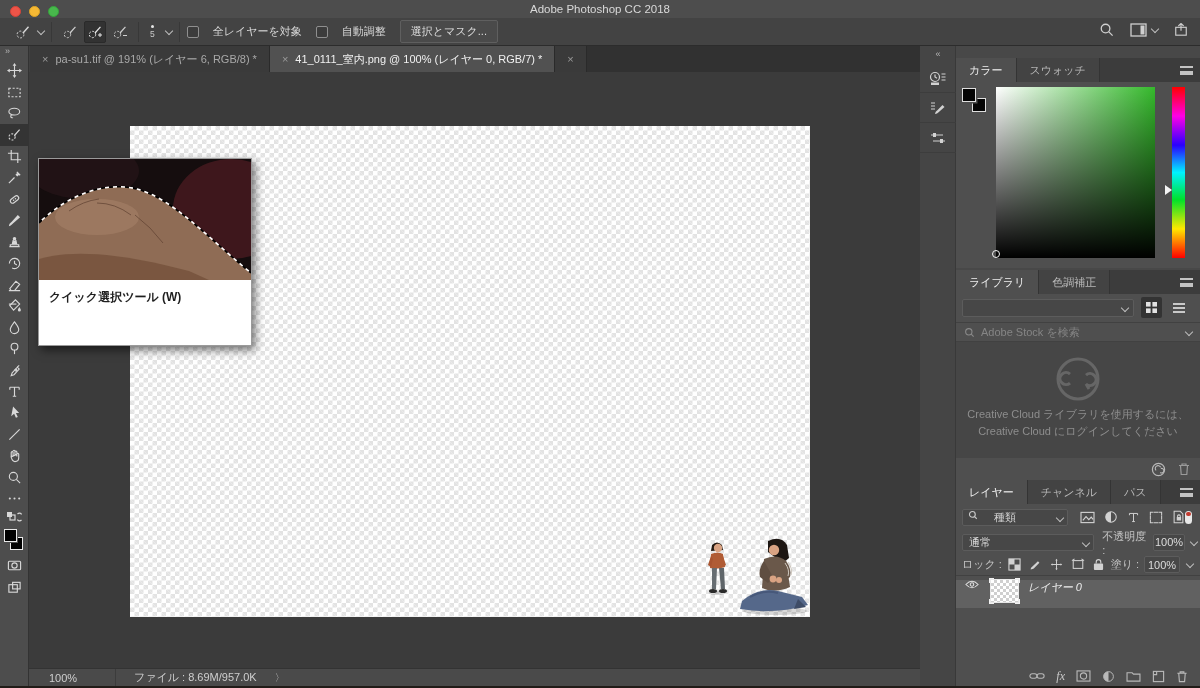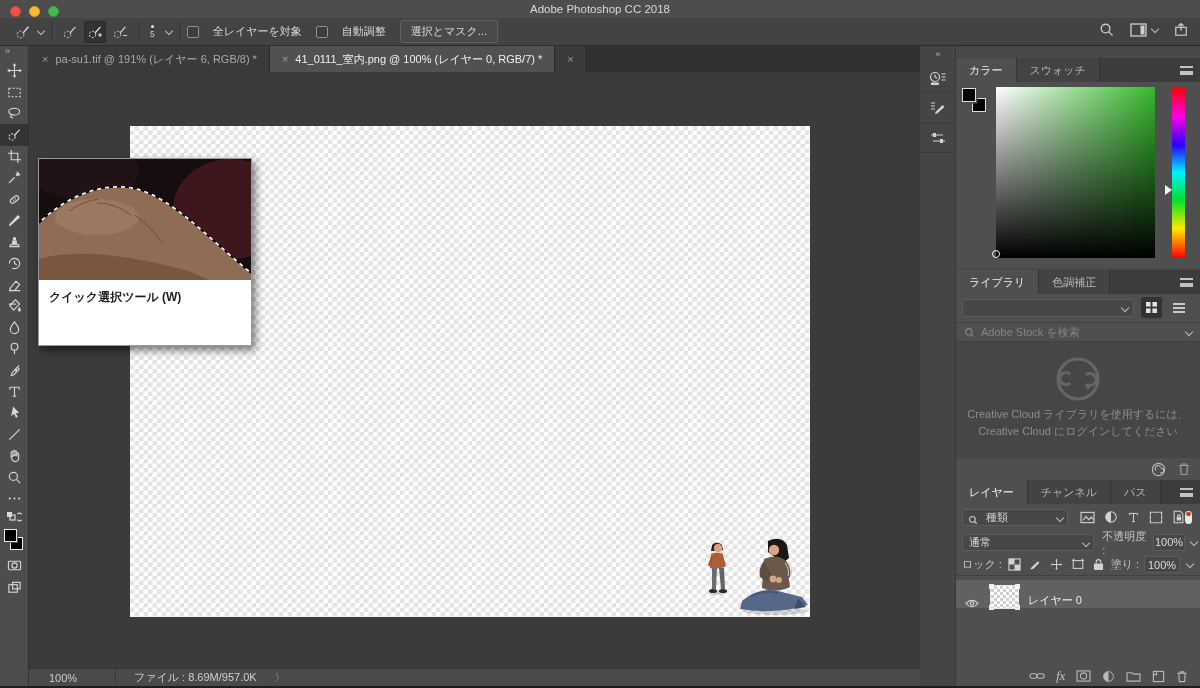--- a/index.html
+++ b/index.html
@@ -104,38 +104,38 @@
   .view-btn { top:3px; width:21px; height:21px; display:flex; align-items:center; justify-content:center; border-radius:2px; }
   .view-btn.active { background:#333; }
   .lib-search { left:0px; top:28px; width:244px; height:20px; border-top:1px solid #414141; border-bottom:1px solid #414141; display:flex; align-items:center; gap:6px; padding:0 8px; color:#858585; }
   .lib-empty { left:0; top:48px; width:244px; height:116px; background:#464646; }
   .cc-logo { left:99px; top:14px; width:46px; height:46px; }
   .lib-msg { left:10px; top:64px; width:224px; text-align:center; color:#8d8d8d; line-height:1.5; }
   .lib-bottom { left:0; top:164px; width:244px; height:22px; display:flex; justify-content:flex-end; align-items:center; gap:12px; padding-right:10px; }
 
   
   .lay-filter-row { left:0; top:2px; width:244px; height:22px; display:flex; align-items:center; }
-  .kind-select { margin-left:6px; width:110px; height:17px; background:#474747; border:1px solid #5c5c5c; border-radius:2px; display:flex; align-items:flex-end; gap:8px; padding:0 5px; position:relative; }
+  .kind-select { margin-left:6px; width:110px; height:17px; background:#474747; border:1px solid #5c5c5c; border-radius:2px; display:flex; align-items:flex-start; gap:16px; padding:0 5px; position:relative; }
   .kind-select .chev { position:absolute; right:4px; top:5px; }
   .filt-icons { display:flex; align-items:center; gap:9px; margin-left:12px; }
   .filt-icons svg path, .filt-icons svg rect, .filt-icons svg circle { stroke:#d2d2d2; fill:none; stroke-width:1.2; }
   .filt-icons svg .fill { fill:#d2d2d2; stroke:none; }
   .pin-toggle { width:7px; height:13px; background:#e8e8e8; border-radius:3.5px; position:relative; }
   .pin-toggle:after { content:""; position:absolute; left:1.2px; top:1.2px; width:4.5px; height:4.5px; border-radius:50%; background:#c33a2f; }
   .lay-row2 { left:0; top:28px; width:244px; height:20px; display:flex; align-items:center; }
   .blend-select { margin-left:6px; width:145px; height:17px; background:#474747; border:1px solid #5c5c5c; border-radius:2px; display:flex; align-items:center; padding:0 6px; position:relative; color:#dcdcdc; }
   .blend-select .chev { position:absolute; right:4px; top:5px; }
   .small-label { color:#c3c3c3; margin-left:8px; }
   .val-box { margin-left:5px; width:36px; height:17px; background:#474747; border:1px solid #5c5c5c; border-radius:2px; display:flex; align-items:center; justify-content:center; color:#dcdcdc; }
   .chev-box { margin-left:2px; width:14px; height:17px; display:flex; align-items:center; justify-content:center; }
   .lay-row3 { left:0; top:52px; width:244px; height:20px; display:flex; align-items:center; border-bottom:1px solid #414141; padding-bottom:2px; }
   .lock-icons { display:flex; align-items:center; gap:8px; margin-left:6px; }
   .lock-icons svg path, .lock-icons svg rect, .lock-icons svg circle { stroke:#d2d2d2; fill:none; stroke-width:1.2; }
   .lock-icons svg .fill { fill:#d2d2d2; stroke:none; }
-  .layer-row { left:0; top:76px; width:244px; height:28px; background:#616161; display:flex; align-items:flex-end; }
+  .layer-row { left:0; top:76px; width:244px; height:28px; background:#616161; display:flex; align-items:flex-start;font-style:italic; }
   .eye { margin-left:9px; width:14px; height:9px; position:relative; }
   .layer-thumb { margin-left:12px; width:27px; height:22px; background:#fff;
     background-image:linear-gradient(45deg,#cfcfcf 25%,transparent 25%,transparent 75%,#cfcfcf 75%),linear-gradient(45deg,#cfcfcf 25%,transparent 25%,transparent 75%,#cfcfcf 75%);
     background-size:6px 6px; background-position:0 0,3px 3px; outline:1px solid #e8e8e8; position:relative; }
   .layer-thumb .corner { position:absolute; width:5px; height:5px; border:1.4px solid #f2f2f2; }
   .layer-name { margin-left:10px; color:#ececec; }
   .lay-bottom { left:0; top:162px; width:244px; height:20px; display:flex; align-items:center; justify-content:flex-end; gap:11px; padding-right:12px; }
   .lay-bottom svg path, .lay-bottom svg rect, .lay-bottom svg circle { stroke:#b9b9b9; fill:none; stroke-width:1.2; }
   .lay-bottom svg .fill { fill:#b9b9b9; stroke:none; }
   .fx-label { font-style:italic; font-family:"Liberation Serif",serif; color:#c9c9c9; font-size:12px; }

